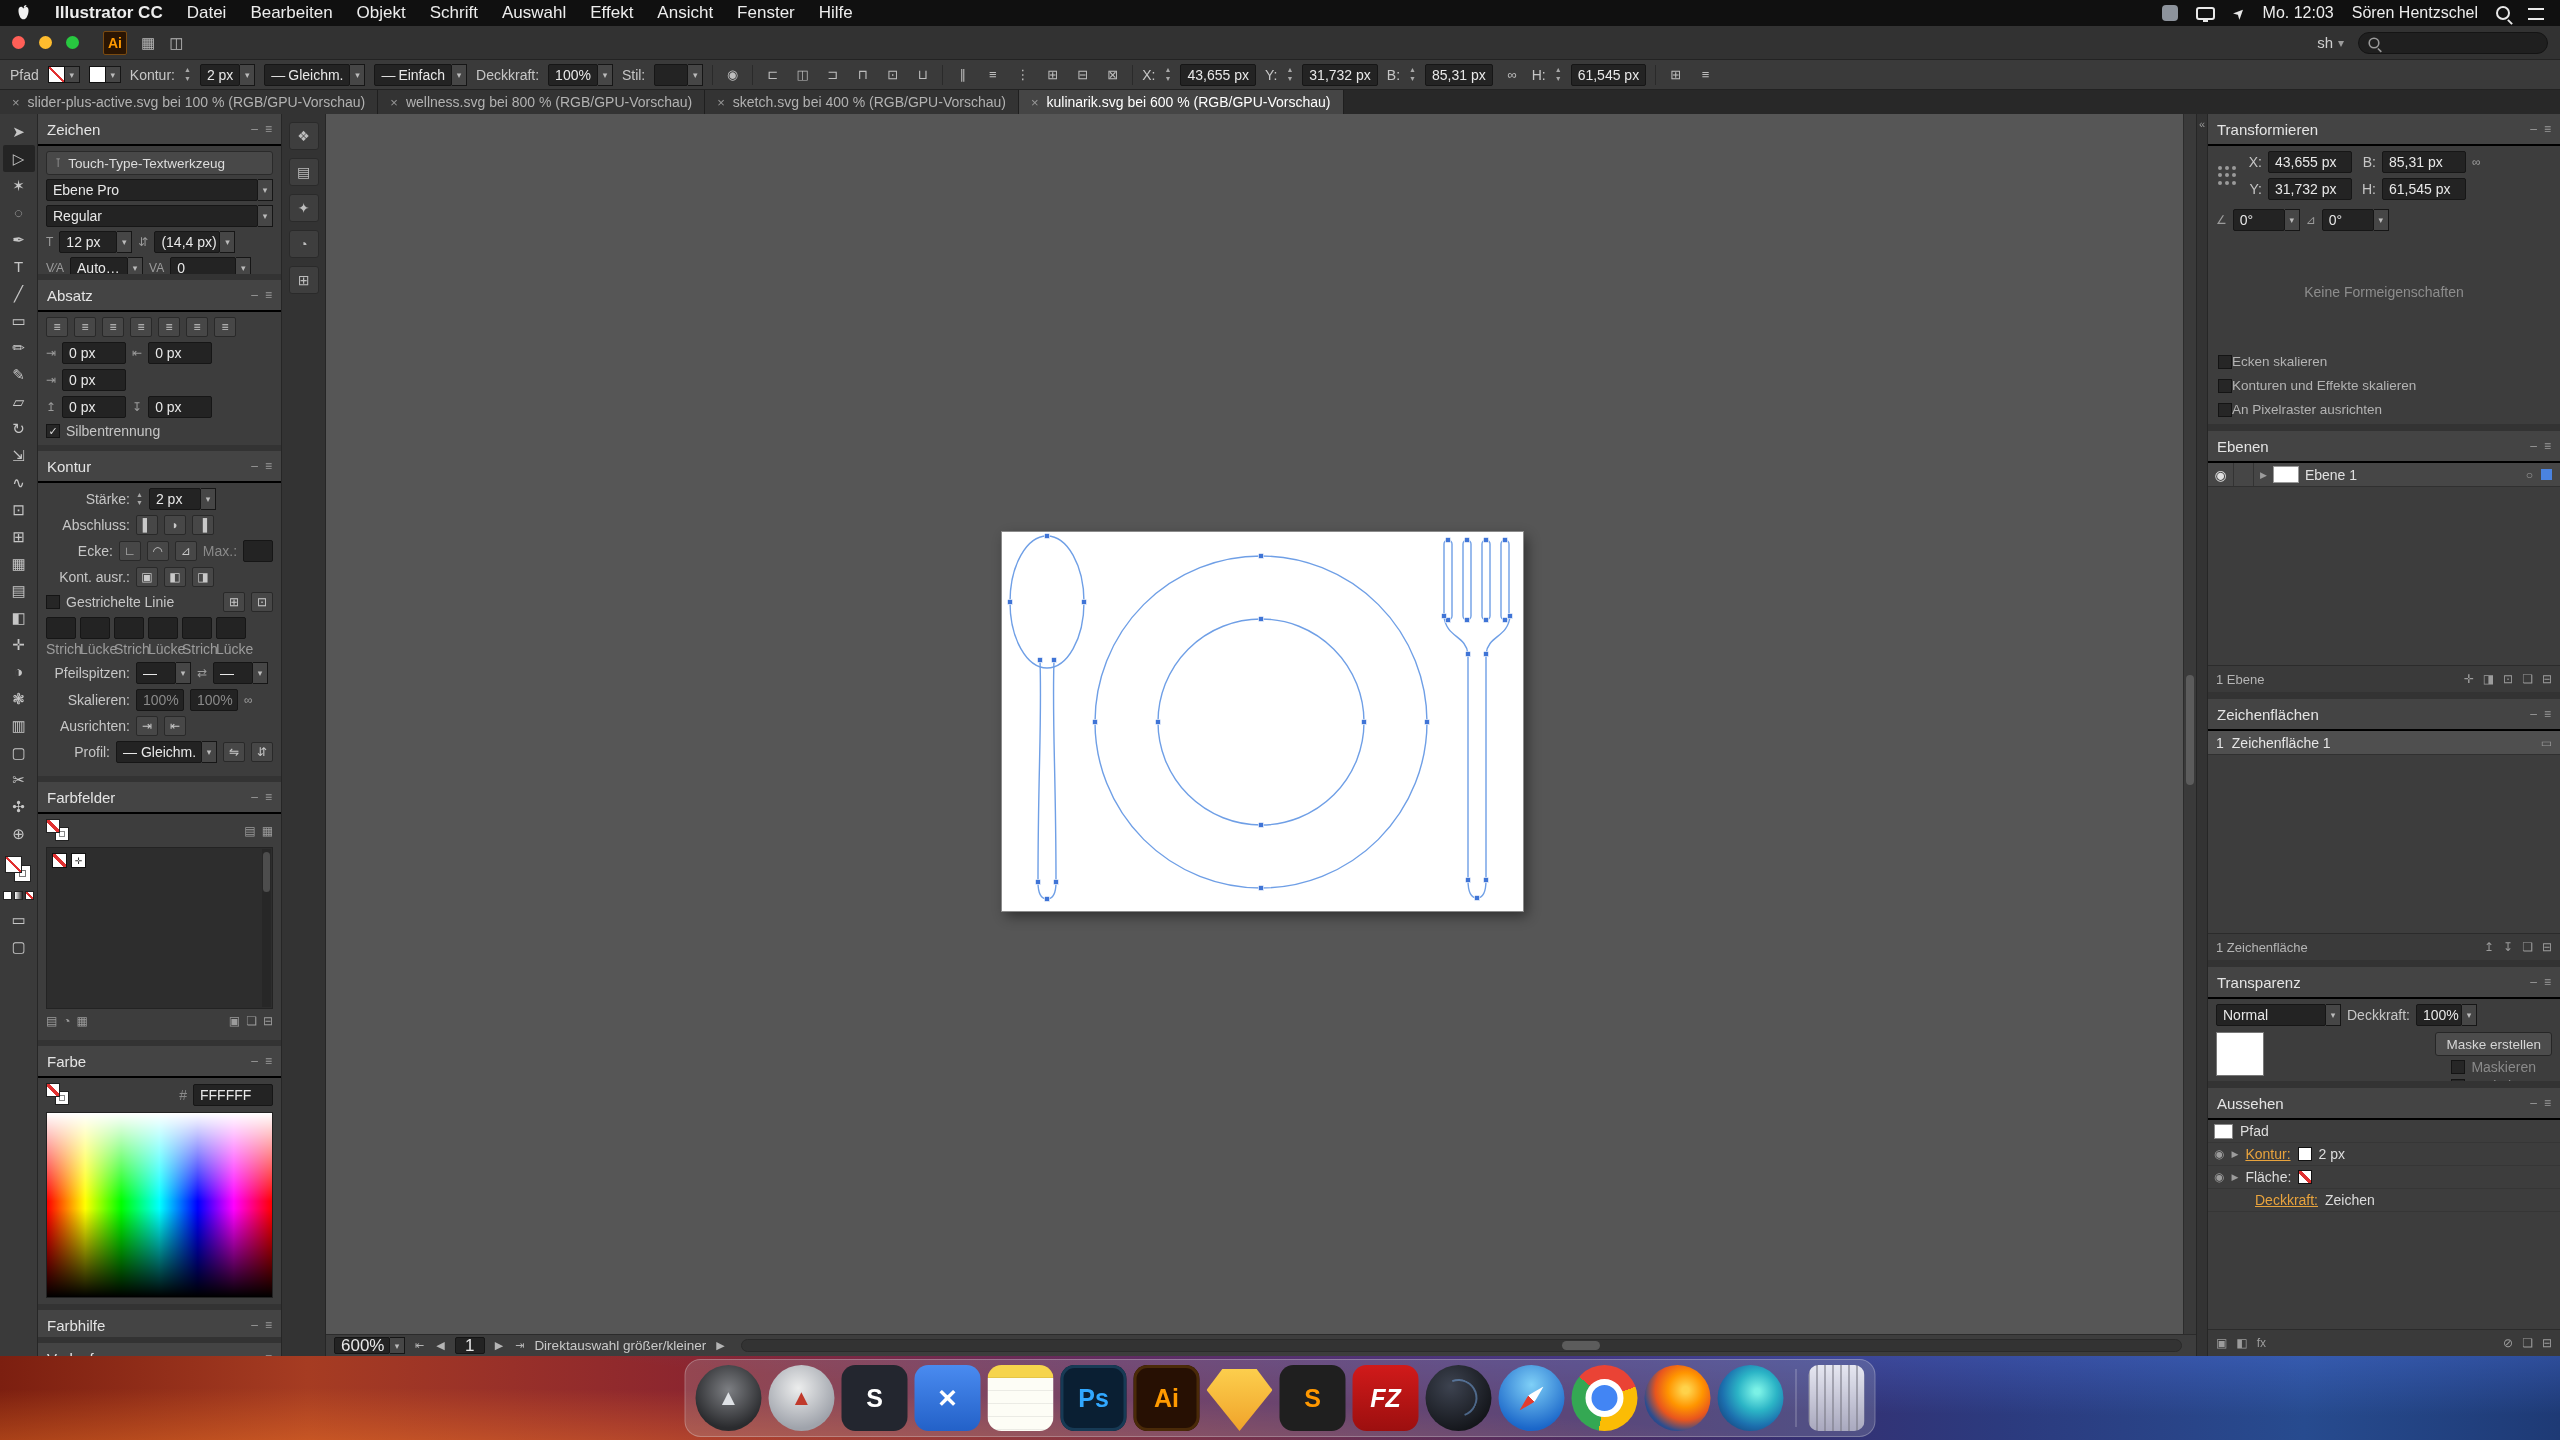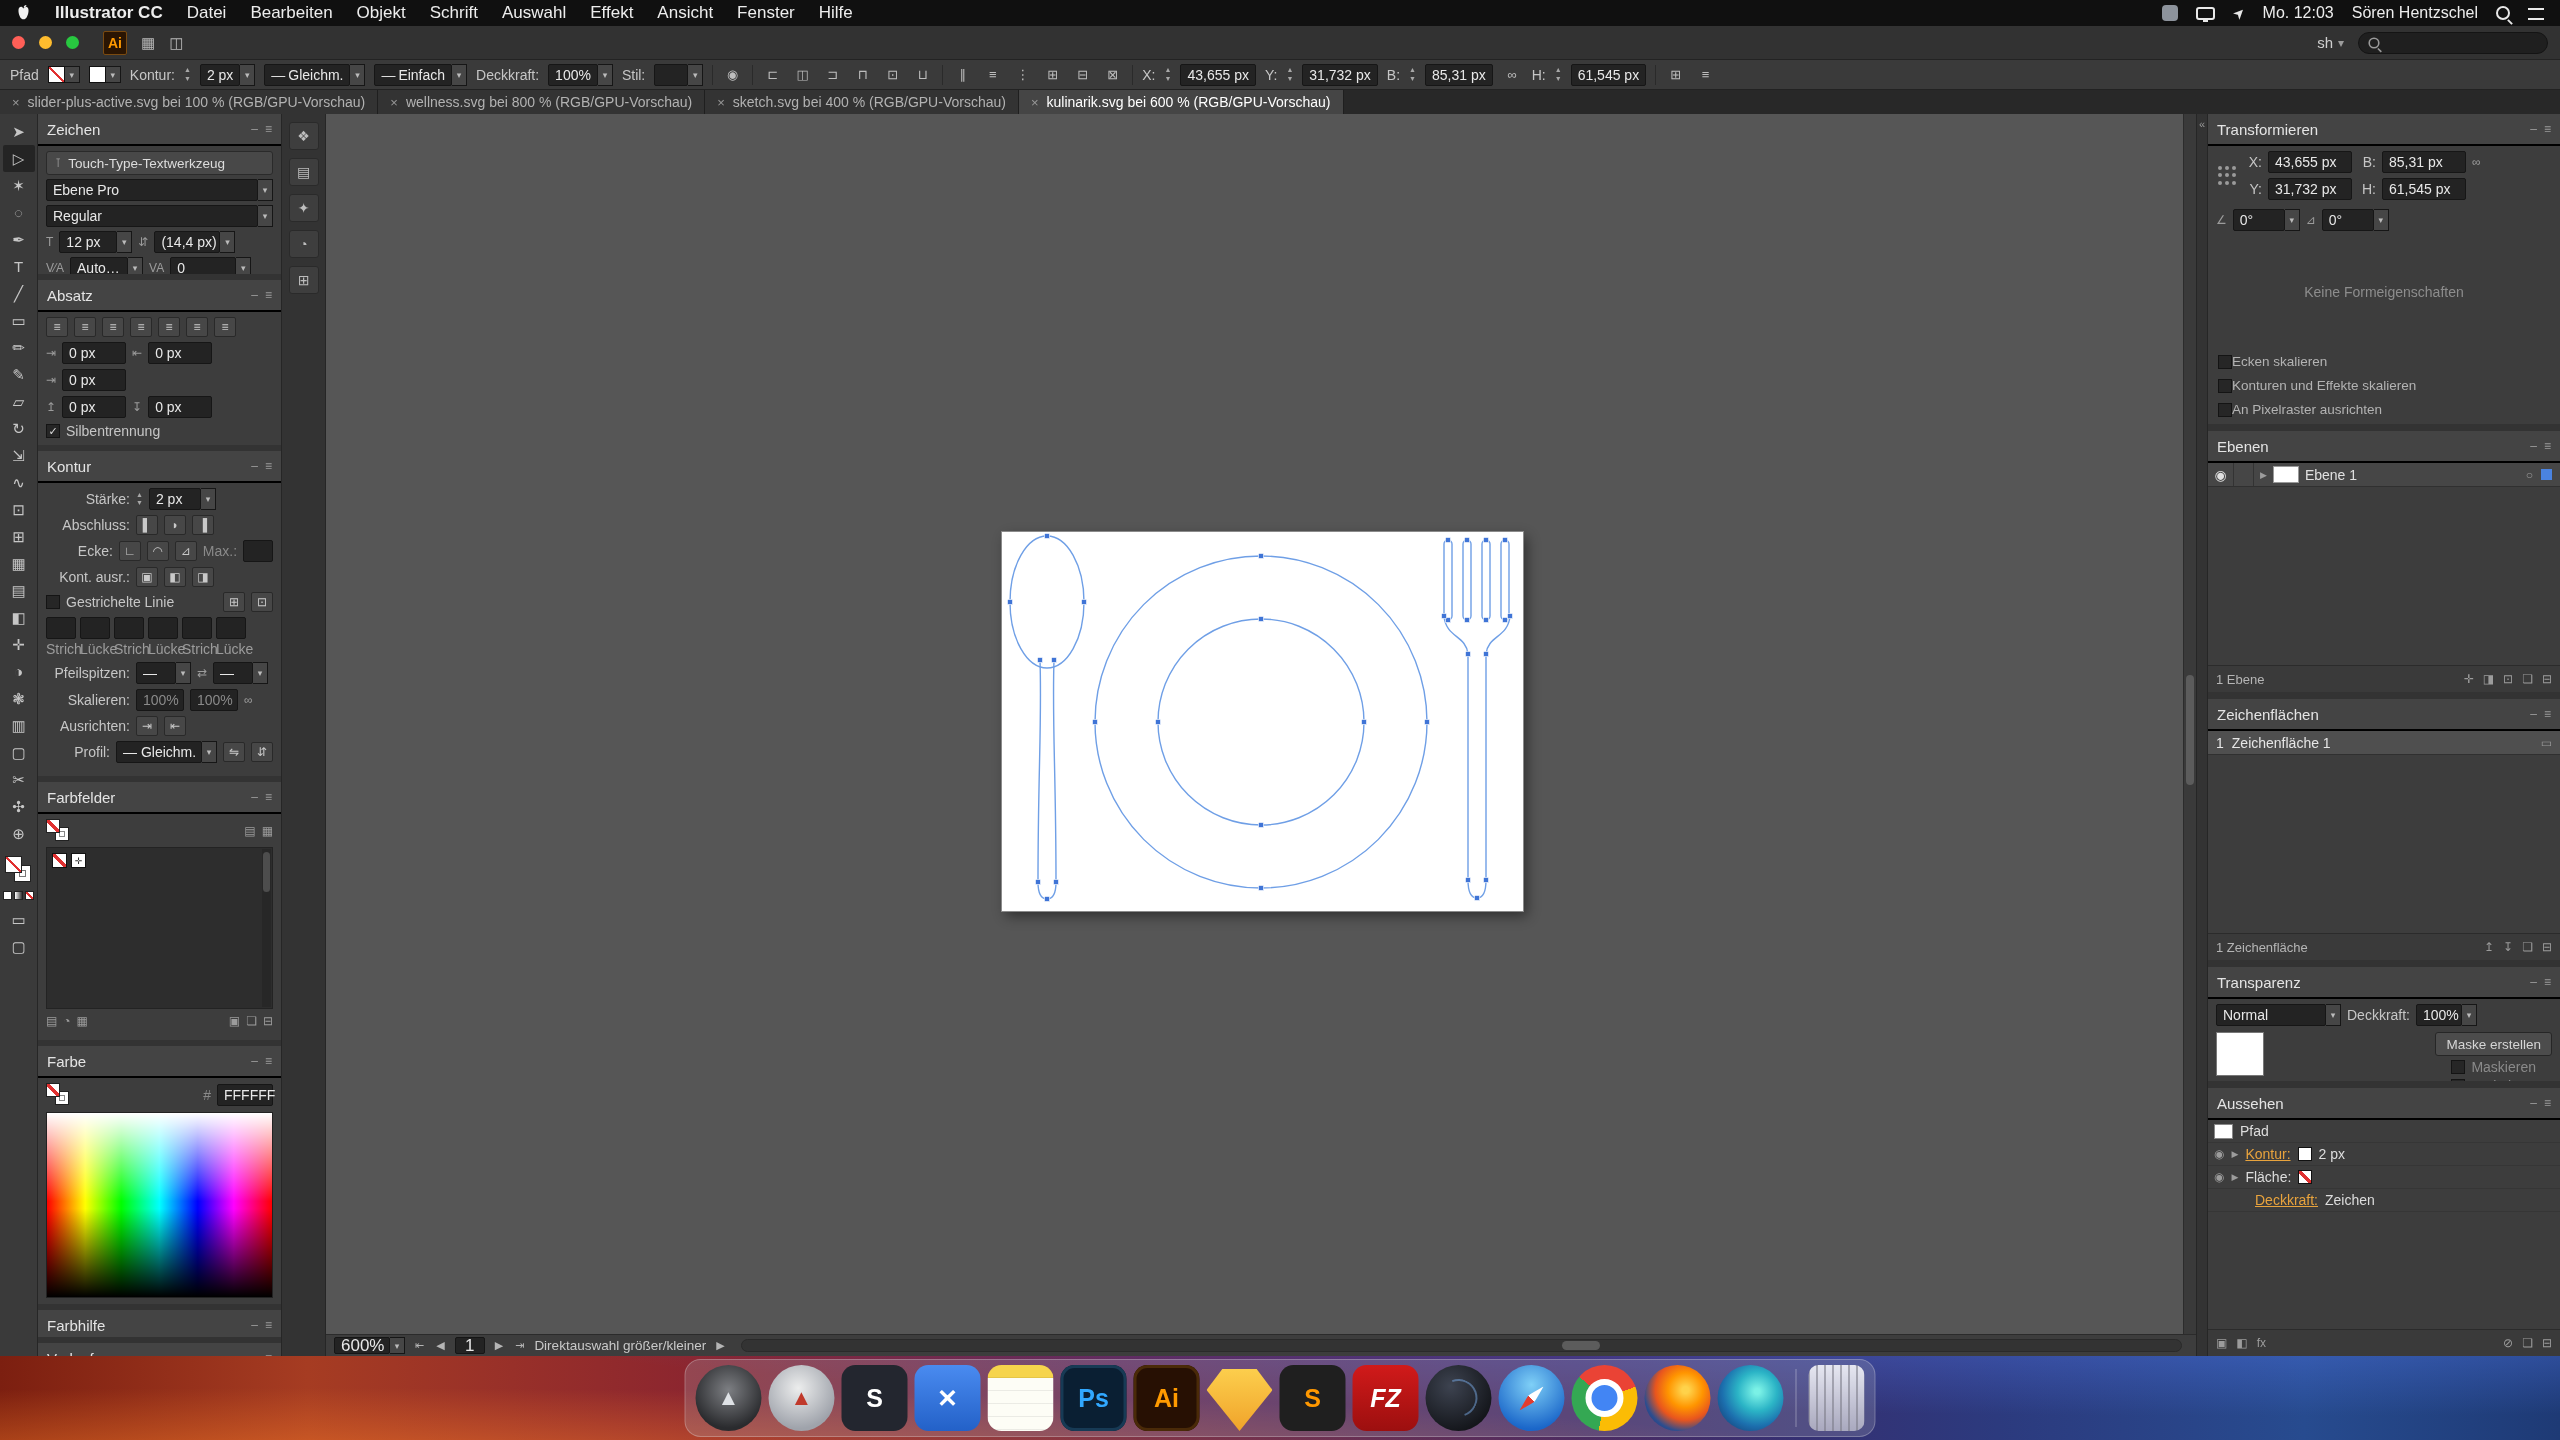--- a/index.html
+++ b/index.html
@@ -587,21 +587,21 @@
           <span class="hic">≡</span>
         </div>
       <div class="pbody" style="gap:5px">
         <div class="row">
           <span class="fsmini">
               <span class="b"></span>
               <span class="a"></span>
             </span>
           <span class="grow"></span>
           <span class="lbl dim">#</span>
-          <span class="f" style="width:56px">FFFFFF</span>
+          <span class="f" style="width:80px">FFFFFF</span>
         </div>
         <div class="spectrum"></div>
       </div>
     </div>
 
     <div class="panel" style="height:27px">
       <div class="phead">
           <span>Farbhilfe</span>
           <span class="sp"></span>
           <span class="hic">–</span>

